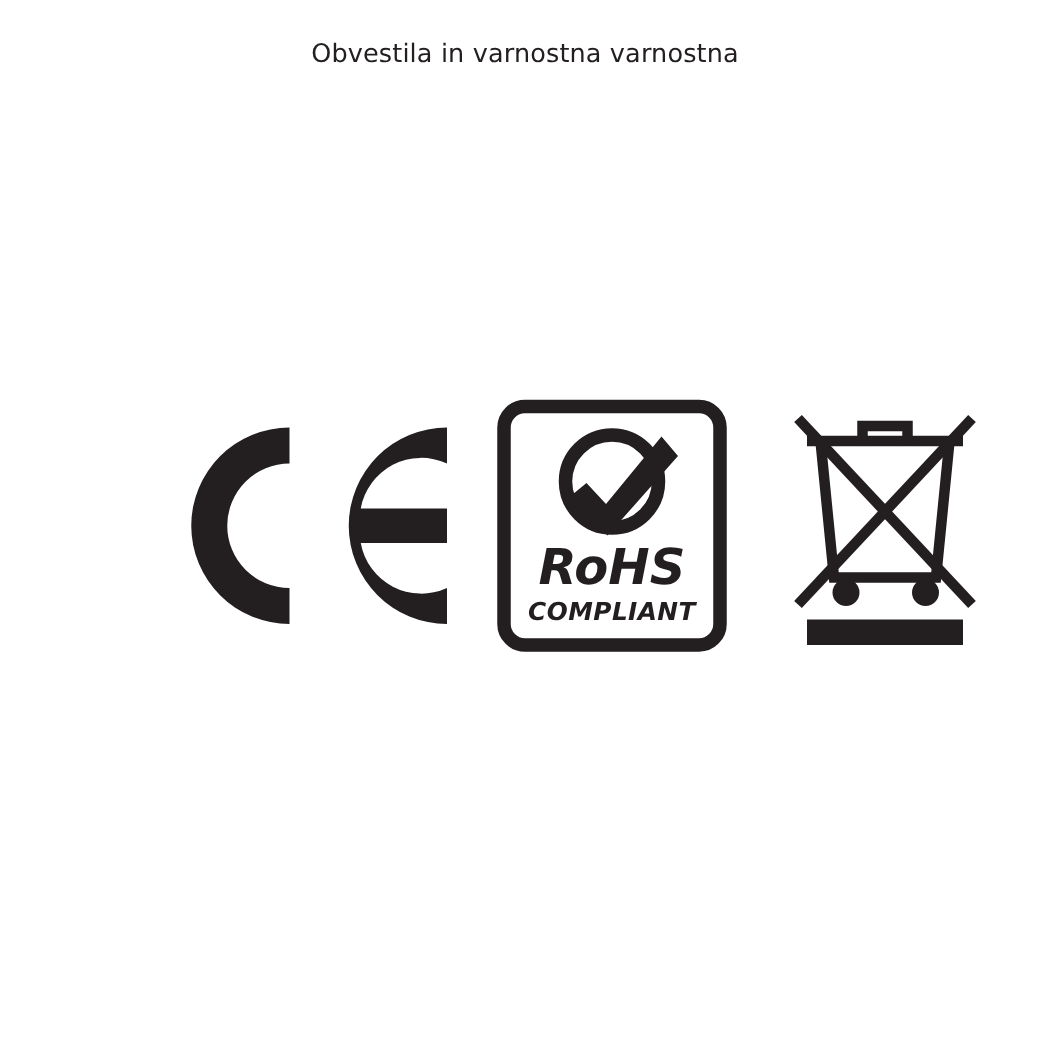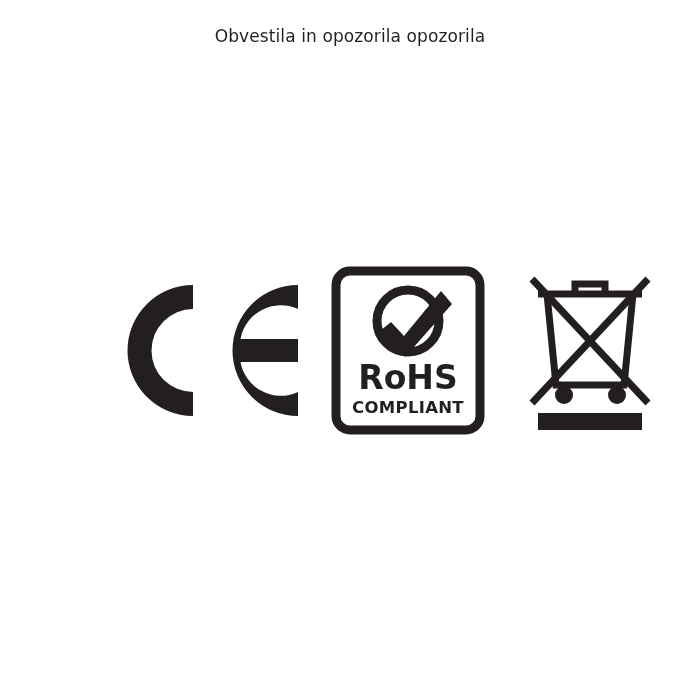--- a/index.html
+++ b/index.html
@@ -36,28 +36,28 @@
     flex-direction: row;
     align-items: center;
     justify-content: center;
     gap: 0px;
   }
   .mark {
     position: relative;
     flex: none;
   }
   .mark-ce      { width: 200px; height: 175px; margin-left: 80px; }
-  .mark-rohs    { width: 160px; height: 175px; margin-left: 8px; }
+  .mark-rohs    { width: 160px; height: 175px; margin-left: 8px; font-style: italic; }
   .mark-weee    { width: 140px; height: 175px; margin-left: 32px; }
   svg { display: block; }
 </style>
 </head>
 <body>
 
-<div class="page-title">Obvestila in opozorila opozorila</div>
+<div class="page-title">Obvestila in varnostna varnostna</div>
 
 <div class="marks-row">
 
   <div class="mark mark-ce">
     <span>
       <svg width="200" height="175" viewBox="0 0 200 175" aria-hidden="true">
 
         <path d="M73 22
                  A 64 64 0 1 0 73 153
                  L 73 129

